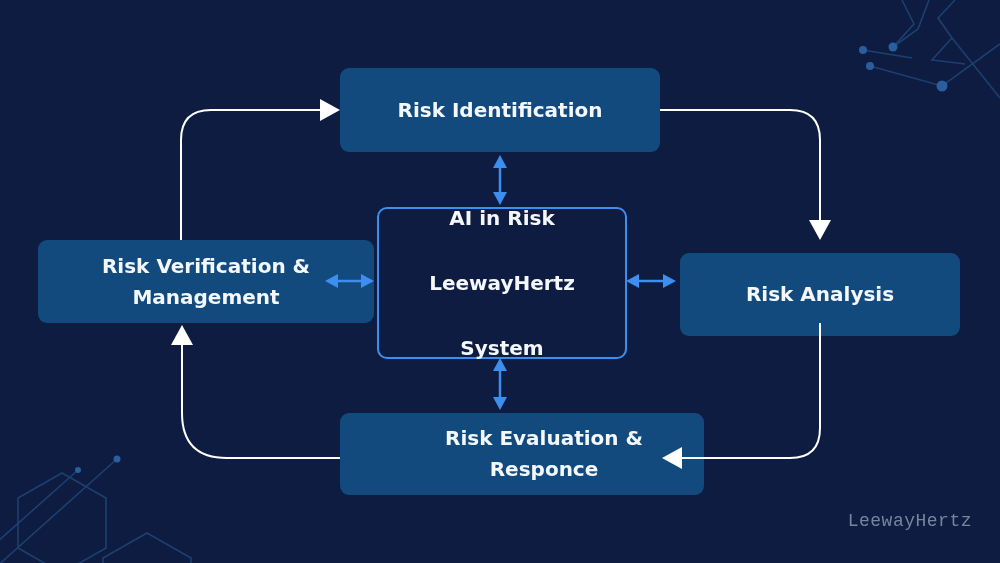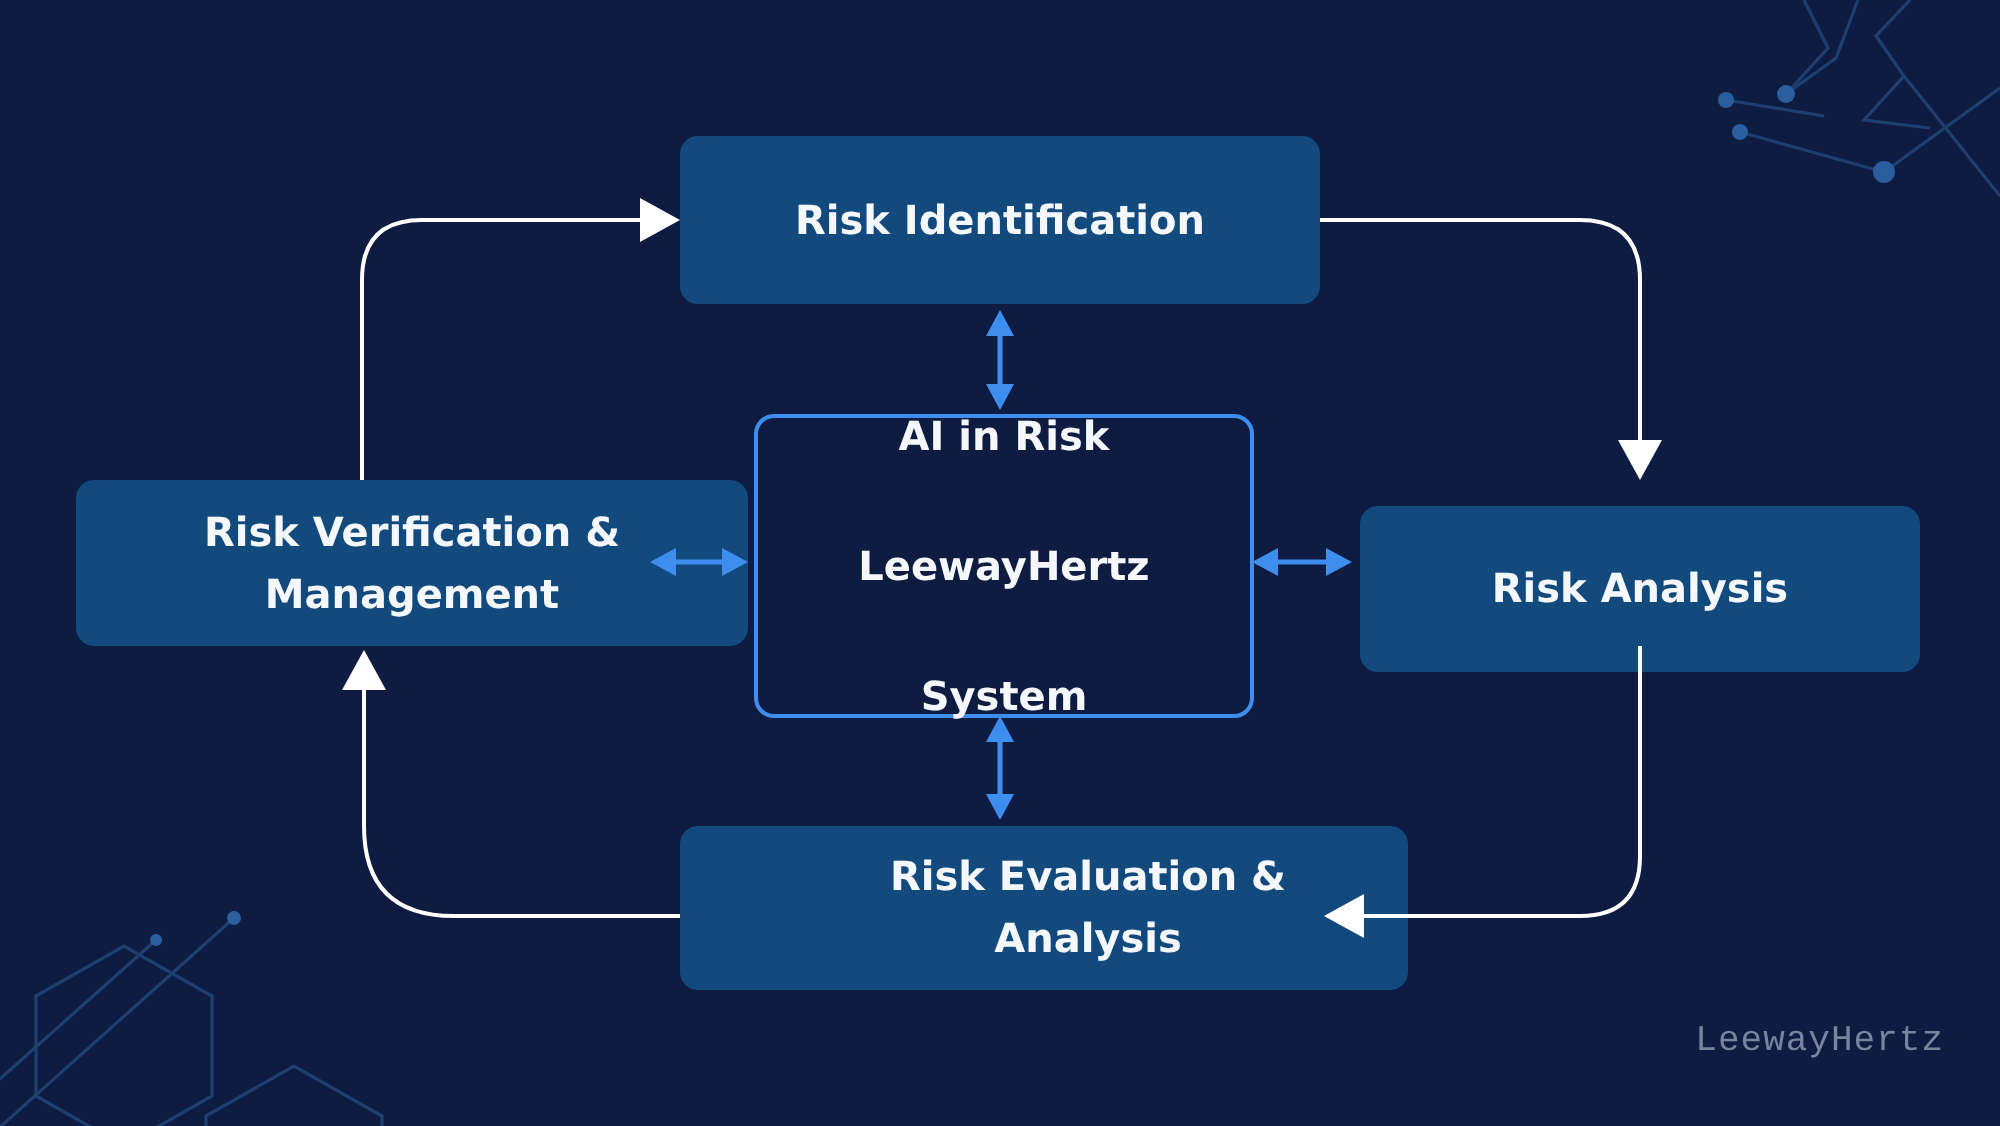--- a/index.html
+++ b/index.html
@@ -83,21 +83,21 @@
     <span>LeewayHertz</span>
     <span>System</span>
   </div>
 
   <div class="node node-right">
     <span>Risk Analysis</span>
   </div>
 
   <div class="node node-bottom">
     <span>Risk Evaluation &amp;</span>
-    <span>Analysis</span>
+    <span>Responce</span>
   </div>
 
   <svg class="overlay" viewBox="0 0 1000 563">
     <defs>
       <marker id="mw" markerUnits="userSpaceOnUse" markerWidth="20" markerHeight="22" refX="0" refY="11" orient="auto">
         <path class="flow-head" d="M0,0 L20,11 L0,22 Z"></path>
       </marker>
       <marker id="mb" markerUnits="userSpaceOnUse" markerWidth="13" markerHeight="14" refX="0" refY="7" orient="auto-start-reverse">
         <path class="acc-head" d="M0,0 L13,7 L0,14 Z"></path>
       </marker>

